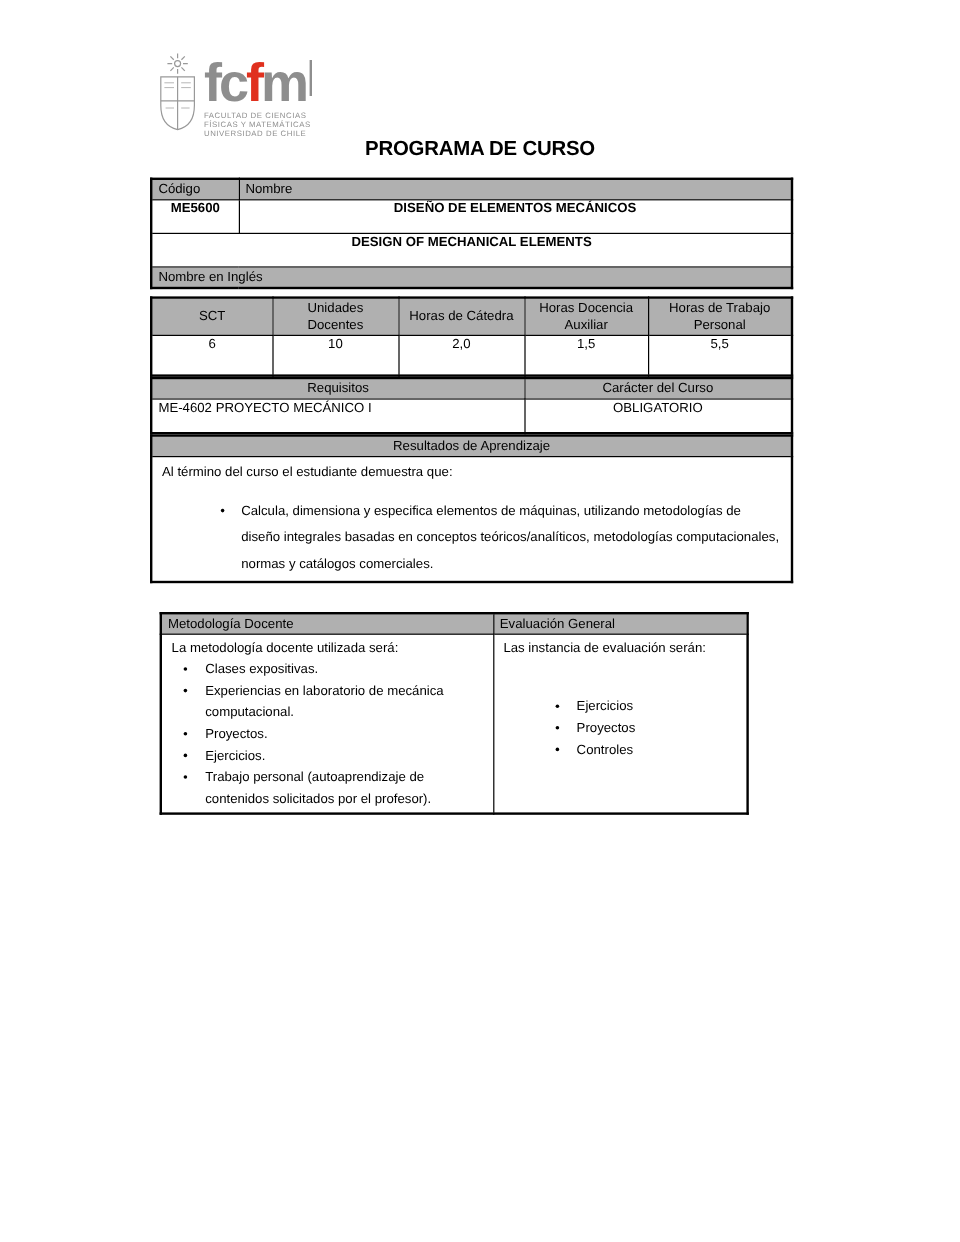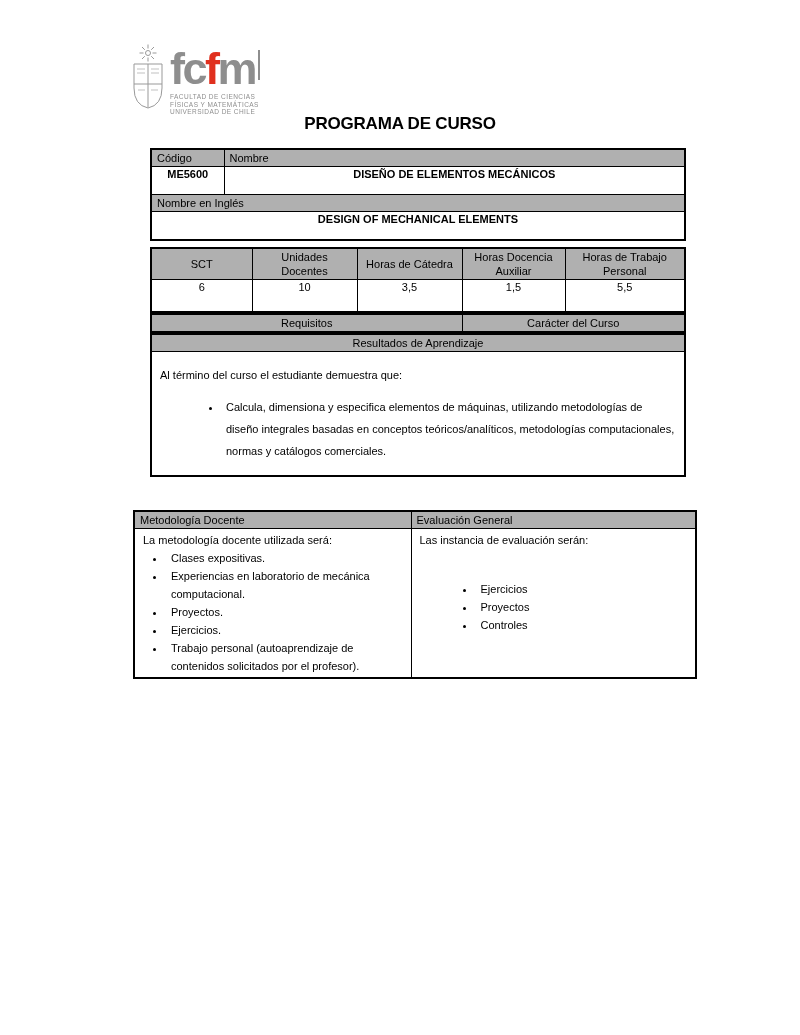--- a/index.html
+++ b/index.html
@@ -27,36 +27,36 @@
   .faculty{
     margin-top:3px;font-size:6.5px;line-height:7.5px;letter-spacing:0.45px;
     color:var(--logo-gray);text-transform:uppercase;white-space:nowrap;
   }
   
   .doc-title{
     position:absolute;top:114px;left:0;width:100%;text-align:center;
     font-size:17px;font-weight:bold;letter-spacing:-0.2px;
   }
   
-  .block1{position:absolute;left:150px;top:148px;width:536px;}
-  .block2{position:absolute;left:133px;top:510px;width:564px;}
+  .block1{position:absolute;left:125px;top:148px;width:536px;}
+  .block2{position:absolute;left:133px;top:510px;width:491px;}
   table{border-collapse:collapse;width:100%;table-layout:fixed;font-size:11px;}
   table{border:2px solid var(--border-color);}
   td{border:1px solid var(--border-color);padding:1px 5px;vertical-align:top;overflow:hidden;}
   td.hdr{background:var(--header-bg);height:17px;line-height:14px;vertical-align:middle;}
   td.hdr.ctr{text-align:center;}
   .tA{margin-bottom:6px;}
   .tA td.val{height:28px;}
   .bold{font-weight:bold;}
   .ctr{text-align:center;}
   .tB td.hdr{height:31px;text-align:center;line-height:14px;}
   .tB td.val{height:33px;text-align:center;}
   .tC td.hdr{height:17px;text-align:center;}
   .tC td.val{height:29px;}
-  .tD td.body{height:102px;padding:13px 8px;line-height:20px;}
+  .tD td.body{height:102px;padding:3px 8px;line-height:20px;}
   .tD ul{margin:11px 0 0 0;padding-left:62px;}
   .tD li{line-height:22px;padding-left:4px;}
   .tE td.body{height:145px;padding:2px 8px;line-height:18px;}
   .tE ul{margin:0;padding-left:23px;}
   .tE li{padding-left:5px;margin-bottom:0;}
   .tE ul.indent{padding-left:56px;margin-top:31px;}
 </style>
 </head>
 <body>
 
@@ -108,24 +108,24 @@
       <tbody>
           <tr>
         <td class="hdr">Código</td>
         <td class="hdr">Nombre</td>
       </tr>
       <tr>
         <td class="val ctr bold">ME5600</td>
         <td class="val ctr bold">DISEÑO DE ELEMENTOS MECÁNICOS</td>
       </tr>
       <tr>
+        <td class="val ctr bold" colspan="2">DESIGN OF MECHANICAL ELEMENTS</td>
+      </tr>
+      <tr>
         <td class="hdr" colspan="2">Nombre en Inglés</td>
-      </tr>
-      <tr>
-        <td class="val ctr bold" colspan="2">DESIGN OF MECHANICAL ELEMENTS</td>
       </tr>
     </tbody>
       </table>
 
     <table class="tB">
       <colgroup>
         <col style="width:101px">
           <col style="width:105px">
           <col style="width:105px">
           <col style="width:103px">
@@ -135,36 +135,40 @@
           <tr>
         <td class="hdr ctr">SCT</td>
         <td class="hdr ctr">Unidades Docentes</td>
         <td class="hdr ctr">Horas de Cátedra</td>
         <td class="hdr ctr">Horas Docencia Auxiliar</td>
         <td class="hdr ctr">Horas de Trabajo Personal</td>
       </tr>
       <tr>
         <td class="val">6</td>
         <td class="val">10</td>
-        <td class="val">3,5</td>
+        <td class="val">2,0</td>
         <td class="val">1,5</td>
         <td class="val">5,5</td>
       </tr>
     </tbody>
       </table>
 
     <table class="tC">
       <colgroup>
           <col style="width:311px">
           <col>
         </colgroup>
       <tbody>
           <tr>
         <td class="hdr ctr">Requisitos</td>
         <td class="hdr ctr">Carácter del Curso</td>
+      </tr>
+      <tr>
+        <td class="val">ME-4602 PROYECTO MECÁNICO I</td>
+        <td class="val ctr">OBLIGATORIO</td>
       </tr>
     </tbody>
       </table>
 
     <table class="tD">
       <tbody>
           <tr>
         <td class="hdr ctr">Resultados de Aprendizaje</td>
       </tr>
       <tr>

